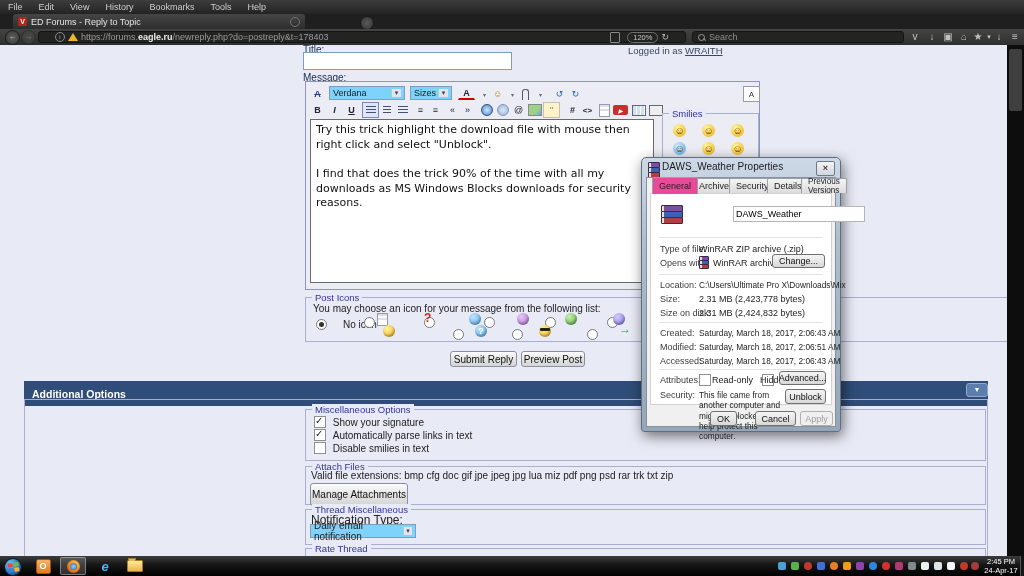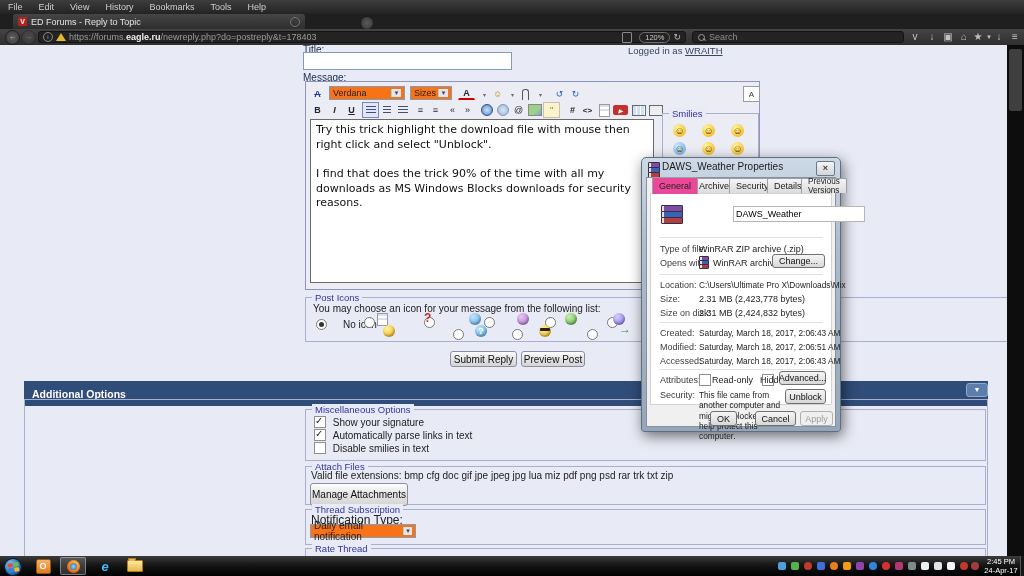--- a/index.html
+++ b/index.html
@@ -18,21 +18,21 @@
            line-height:9px;text-align:center;font-weight:bold}
   .tab-pin{width:8px;height:8px;border:1px solid #777;border-radius:50%;margin-left:auto}
   .tab-overflow{position:absolute;left:360px;top:2px;width:12px;height:12px;border-radius:50%;
                 background:radial-gradient(#5a5a5a,#333);border:1px solid #1a1a1a}
   .navbar{left:0;top:29px;width:1024px;height:16px;background:linear-gradient(#444,#2f2f2f)}
   .nav-circle{position:absolute;width:13px;height:13px;top:1px;border-radius:50%;
               background:radial-gradient(#606060,#363636);border:1px solid #1c1c1c;color:#ccc;
               font-size:8px;text-align:center;line-height:12px}
   .urlbar{position:absolute;left:38px;top:2px;width:648px;height:12px;background:#232323;
           border:1px solid #141414;border-radius:3px;color:#9a9a9a;font-size:9px;
-          display:flex;align-items:center;gap:3px;padding:0 4px;box-sizing:border-box}
+          display:flex;align-items:center;gap:3px;padding:0 16px;box-sizing:border-box}
   .info-i{width:8px;height:8px;border:1px solid #8a8a8a;border-radius:50%;font-size:6px;
           line-height:8px;text-align:center;color:#aaa;flex:0 0 auto}
   .warn-tri{width:0;height:0;border-left:5px solid transparent;border-right:5px solid transparent;
             border-bottom:8px solid #e8b82a;position:relative;flex:0 0 auto}
   .url-domain{color:#eee;font-weight:bold}
   .zoom-pill{margin-left:auto;border:1px solid #6e6e6e;border-radius:6px;padding:0 5px;
              font-size:7.5px;color:#c9c9c9}
   .reader-ic{width:8px;height:9px;border:1px solid #8a8a8a;border-radius:1px}
   .searchbox{position:absolute;left:692px;top:2px;width:212px;height:12px;background:#232323;
              border:1px solid #141414;border-radius:3px;color:#8d8d8d;font-size:9px;
@@ -47,21 +47,21 @@
   .lbl{color:#203050;font-size:10px}
   .fieldset{position:absolute;border:1px solid #a9afcd;}
   .legend{position:absolute;top:-6px;left:6px;background:#e8eaf6;color:#333399;
           padding:0 3px;font-size:9.5px}
   .win-btn{display:flex;align-items:center;justify-content:center;
            background:linear-gradient(#fdfdfd,#e6e6e6 45%,#d5d5d5);border:1px solid #8b8ea0;
            border-radius:3px;font-size:10px;color:#111;box-sizing:border-box}
   .tbtn{display:inline-flex;align-items:center;justify-content:center;width:15px;height:14px;
         font-size:9px;color:#223;border:1px solid transparent}
   .tbtn.active{border:1px solid #7a8ab8;background:#dfe6fa}
-  .sel{background:#f97316;border:1px solid #7f9db9;font-size:9px;color:#222;display:flex;
+  .sel{background:#7dd3fc;border:1px solid #7f9db9;font-size:9px;color:#222;display:flex;
        align-items:center;padding:0 3px;box-sizing:border-box;height:14px}
   .sel .car{margin-left:auto;background:#e4e4ee;border-left:1px solid #9db;width:9px;
             text-align:center;font-size:7px;color:#445}
   .checkbox{display:inline-block;width:10px;height:10px;background:#fff;border:1px solid #8e8e8e;
             position:relative;vertical-align:-2px}
   .checkbox.checked::after{content:"✓";position:absolute;left:0px;top:-2px;font-size:10px;color:#222}
   .radio{display:inline-block;width:9px;height:9px;border-radius:50%;background:#fff;
          border:1px solid #777;position:relative;vertical-align:-1px}
   .radio.sel-r::after{content:"";position:absolute;left:2px;top:2px;width:5px;height:5px;
                       border-radius:50%;background:#333}
@@ -361,21 +361,21 @@
     </div>
   </div>
 
   <div class="fieldset" style="left:305px;top:421px;width:679px;height:37px">
     <span class="legend">Attach Files</span>
     <div class="abs" style="left:5px;top:3px;font-size:10px;color:#222">Valid file extensions: bmp cfg doc gif jpe jpeg jpg lua miz pdf png psd rar trk txt zip</div>
     <div class="win-btn abs" style="left:4px;top:16px;width:98px;height:23px">Manage Attachments</div>
   </div>
 
   <div class="fieldset" style="left:305px;top:464px;width:679px;height:34px">
-    <span class="legend">Thread Subscription</span>
+    <span class="legend">Thread Miscellaneous</span>
     <div class="abs" style="left:5px;top:3px;font-size:12px;color:#222">Notification Type:</div>
     <div class="sel abs" style="left:4px;top:14px;width:106px;font-size:10px">
       <span>Daily email notification</span>
         <span class="car">▾</span>
     </div>
   </div>
 
   <div class="fieldset" style="left:305px;top:503px;width:679px;height:12px;border-bottom:none">
     <span class="legend">Rate Thread</span>
   </div>

